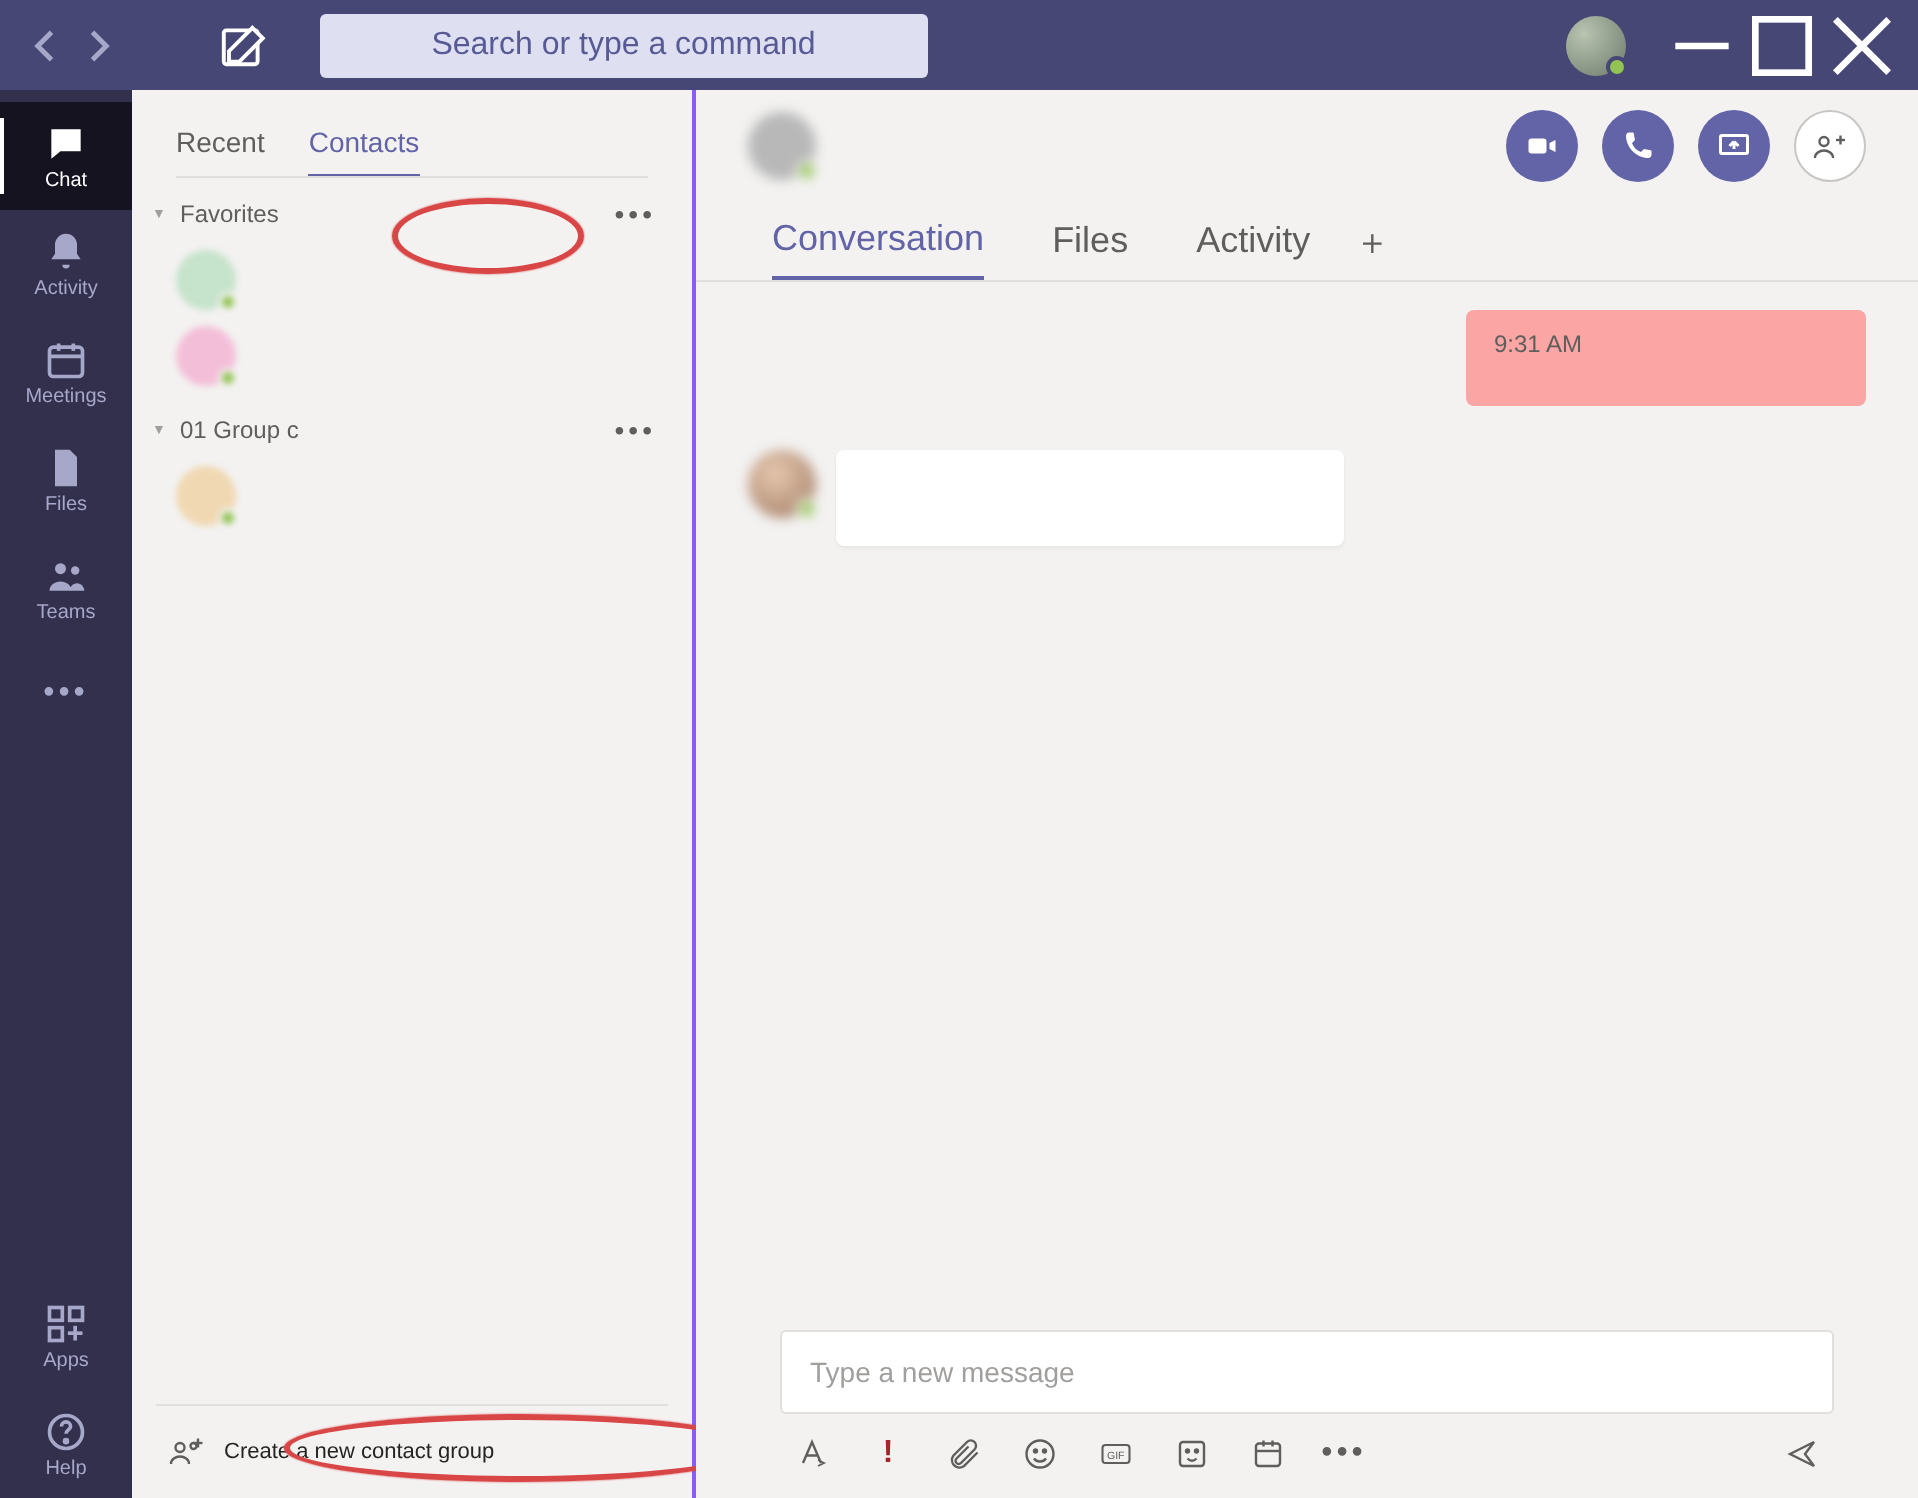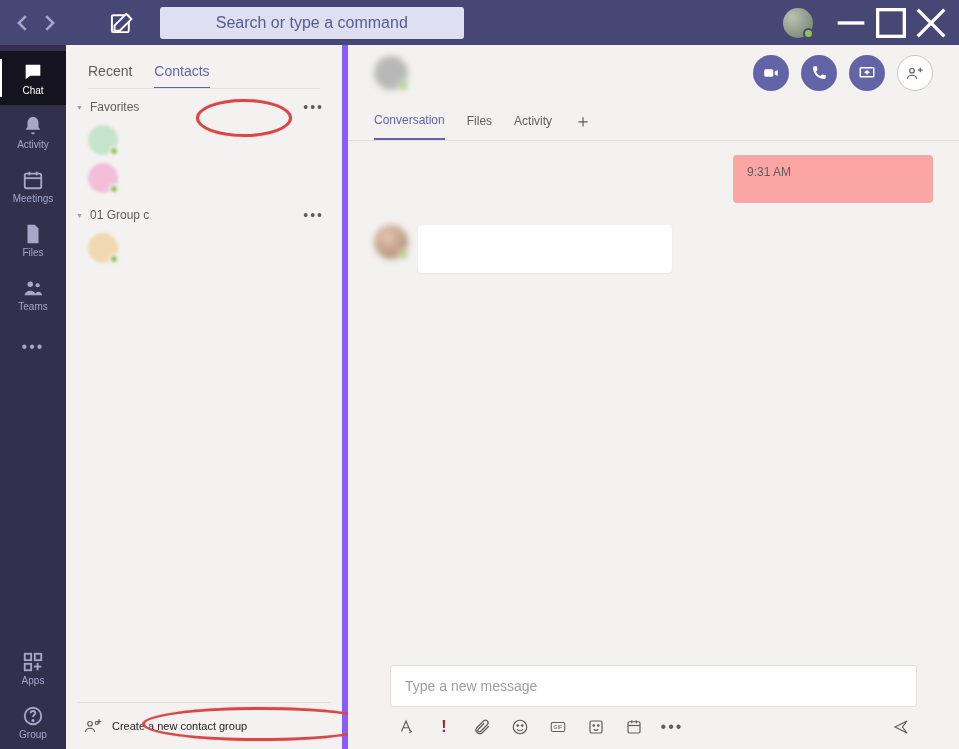--- a/index.html
+++ b/index.html
@@ -23,21 +23,21 @@
   
   .app-rail { width: 66px; background: #32304d; display: flex; flex-direction: column; align-items: center; padding-top: 6px; }
   .rail-item { width: 66px; height: 54px; display: flex; flex-direction: column; align-items: center; justify-content: center; gap: 2px; color: #a6a7c9; cursor: pointer; font-size: 10px; position: relative; }
   .rail-item.active { color: #fff; background: #14131f; }
   .rail-item.active::before { content:""; position:absolute; left:0; top:8px; bottom:8px; width:2px; background:#fff; }
   .rail-item svg { width: 22px; height: 22px; }
   .rail-more { margin-top: 4px; color: #a6a7c9; width: 66px; height: 44px; display:flex; align-items:center; justify-content:center; cursor:pointer; font-size: 16px; letter-spacing: 2px; }
   .rail-spacer { flex: 1; }
 
   
-  .chat-panel { width: 282px; background: #f3f2f1; border-right: 6px solid #8b5cf6; display: flex; flex-direction: column; }
+  .chat-panel { width: 282px; background: #f3f2f1; border-right: 2px solid #8b5cf6; display: flex; flex-direction: column; }
   .tabs { display: flex; gap: 22px; padding: 18px 22px 0 22px; position: relative; }
   .tab { font-size: 14px; color: #605e5c; padding-bottom: 8px; cursor: pointer; }
   .tab.active { color: #6264a7; border-bottom: 2px solid #6264a7; font-weight: 400; }
   .tabs-underline { position:absolute; left: 22px; right: 22px; bottom:0; height:1px; background:#e1dfdd; }
   .highlight-oval { position: absolute; border: 3px solid #d94646; border-radius: 50%; pointer-events: none; box-shadow: 0 0 1px #d94646; }
   .oval-contacts { width: 96px; height: 38px; left: 130px; top: 54px; }
 
   .group-header { display: flex; align-items: center; padding: 10px 18px 6px 10px; color: #605e5c; font-size: 12px; }
   .group-toggle { width: 10px; color:#a19f9d; margin-right: 4px; font-size: 7px; }
   .group-spacer { flex: 1; }
@@ -58,21 +58,21 @@
   .chat-header { height: 56px; display: flex; align-items: center; padding: 0 26px; gap: 12px; }
   .chat-header .peer-avatar { width: 34px; height: 34px; border-radius:50%; background: #b8b8b8; filter: blur(3px); position:relative; }
   .chat-header .peer-avatar .presence-dot { border-color: #f3f2f1; }
   .hdr-spacer { flex:1; }
   .hdr-btn { width: 36px; height: 36px; border-radius: 50%; display:flex; align-items:center; justify-content:center; cursor:pointer; }
   .hdr-btn.solid { background:#6264a7; color:#fff; }
   .hdr-btn.outline { border:1px solid #c8c6c4; color:#605e5c; background:#fff; }
   .hdr-btn svg { width:18px; height:18px; }
 
   .chat-tabs { display:flex; align-items:center; gap:22px; padding: 0 26px; border-bottom:1px solid #e1dfdd; height: 40px; }
-  .ctab { font-size:12px; color:#605e5c; height:100%; display:flex; align-items:center; cursor:pointer; }
+  .ctab { font-size:18px; color:#605e5c; height:100%; display:flex; align-items:center; cursor:pointer;margin-left:12px; }
   .ctab.active { color:#6264a7; border-bottom:2px solid #6264a7; }
   .ctab-add { color:#605e5c; font-size:18px; cursor:pointer; }
 
   .messages { flex:1; padding: 14px 26px; overflow:auto; }
   .msg-right { display:flex; justify-content:flex-end; margin-bottom: 22px; }
   .bubble-right { background:#fca5a5; padding: 10px 14px; border-radius:4px; min-width: 200px; min-height: 48px; font-size:12px; color:#605e5c; }
   .msg-left { display:flex; gap:10px; align-items:flex-start; }
   .msg-avatar { width:34px; height:34px; border-radius:50%; background: radial-gradient(circle at 40% 35%, #e8c8b0, #9c7860); filter: blur(3px); position:relative; }
   .msg-avatar .presence-dot { border-color:#f3f2f1; }
   .bubble-left { background:#fff; border-radius:4px; min-width: 254px; min-height: 48px; box-shadow: 0 1px 2px rgba(0,0,0,.06); }
@@ -186,21 +186,21 @@
           <line x1="13" y1="17" x2="21" y2="17"></line>
         </svg>
       <span>Apps</span>
     </div>
     <div class="rail-item">
       <svg viewBox="0 0 24 24" fill="none" stroke="currentColor" stroke-width="2">
           <circle cx="12" cy="12" r="9"></circle>
           <path d="M9.5 9a2.5 2.5 0 115 0c0 1.5-2.5 2-2.5 4"></path>
           <circle cx="12" cy="17" r="0.8" fill="currentColor"></circle>
         </svg>
-      <span>Group</span>
+      <span>Help</span>
     </div>
   </div>
 
   <div class="chat-panel panel-wrap">
     <div class="highlight-oval oval-contacts"></div>
     <div class="tabs">
       <div class="tab">Recent</div>
       <div class="tab active">Contacts</div>
       <div class="tabs-underline"></div>
     </div>

